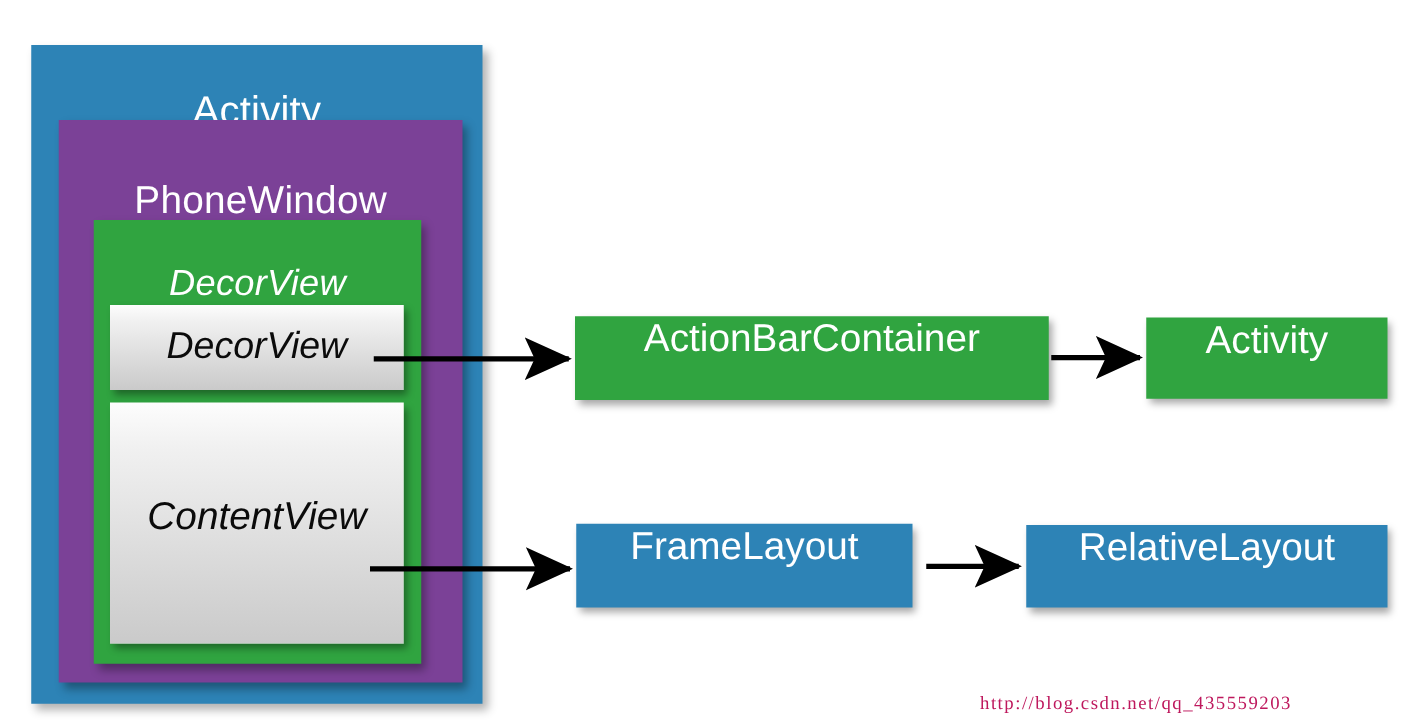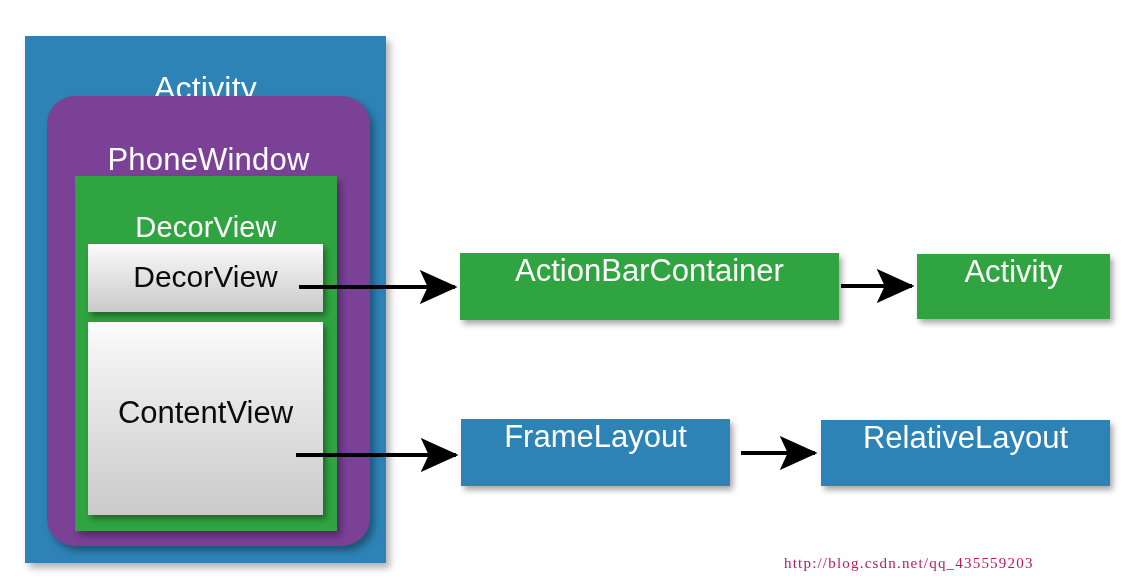--- a/index.html
+++ b/index.html
@@ -52,34 +52,34 @@
     font-size: 32px;
   }
 
   #phonewindow-box {
     left: 22px;
     top: 60px;
     width: 323px;
     height: 450px;
     background: #7b4197;
     box-shadow: 4px 5px 7px rgba(0,0,0,0.35);
-    border-radius: 28px;
   }
   #phonewindow-label {
     top: 46px;
     font-size: 31px;
   }
 
   #decorview-box {
     left: 28px;
     top: 80px;
     width: 262px;
     height: 355px;
     background: #30a440;
     box-shadow: 4px 5px 7px rgba(0,0,0,0.35);
+    font-style: italic;
   }
   #decorview-label {
     top: 35px;
     font-size: 29px;
   }
 
   
   .leaf {
     position: absolute;
     box-sizing: border-box;

